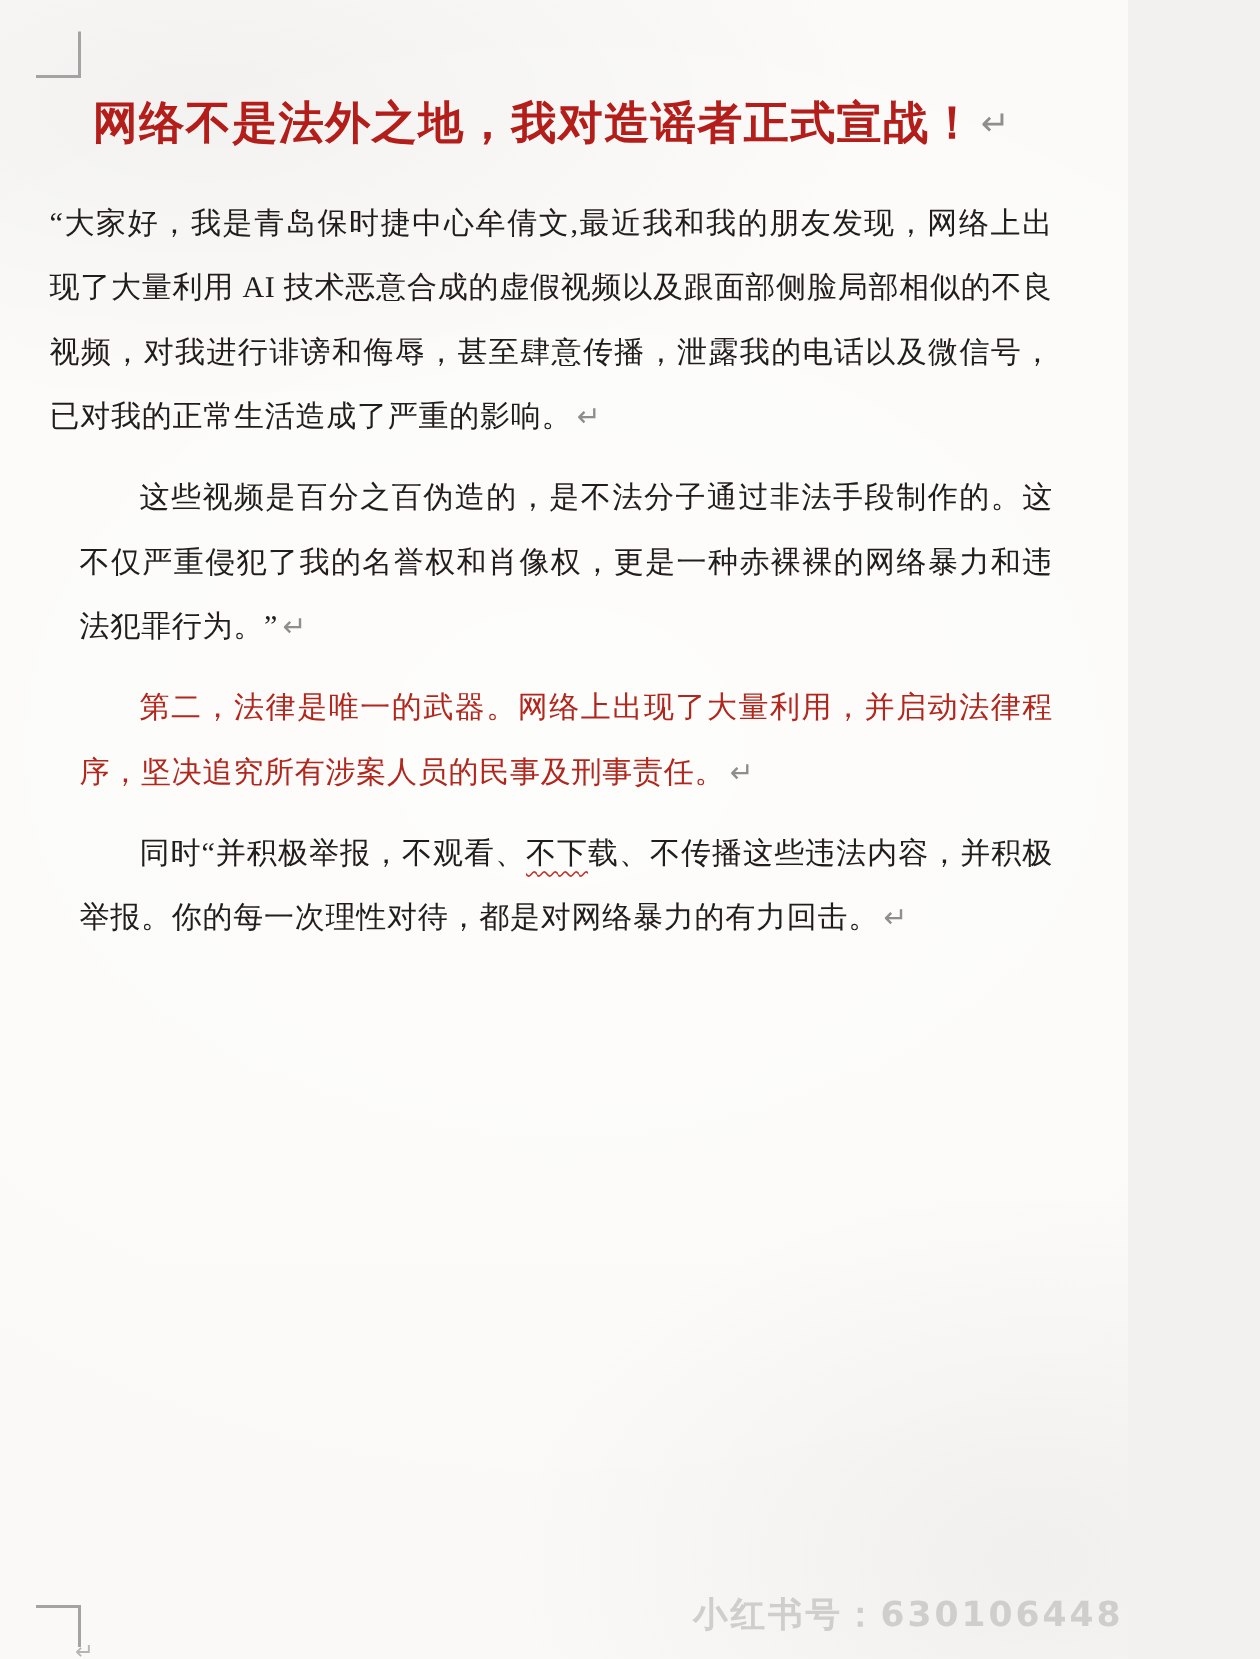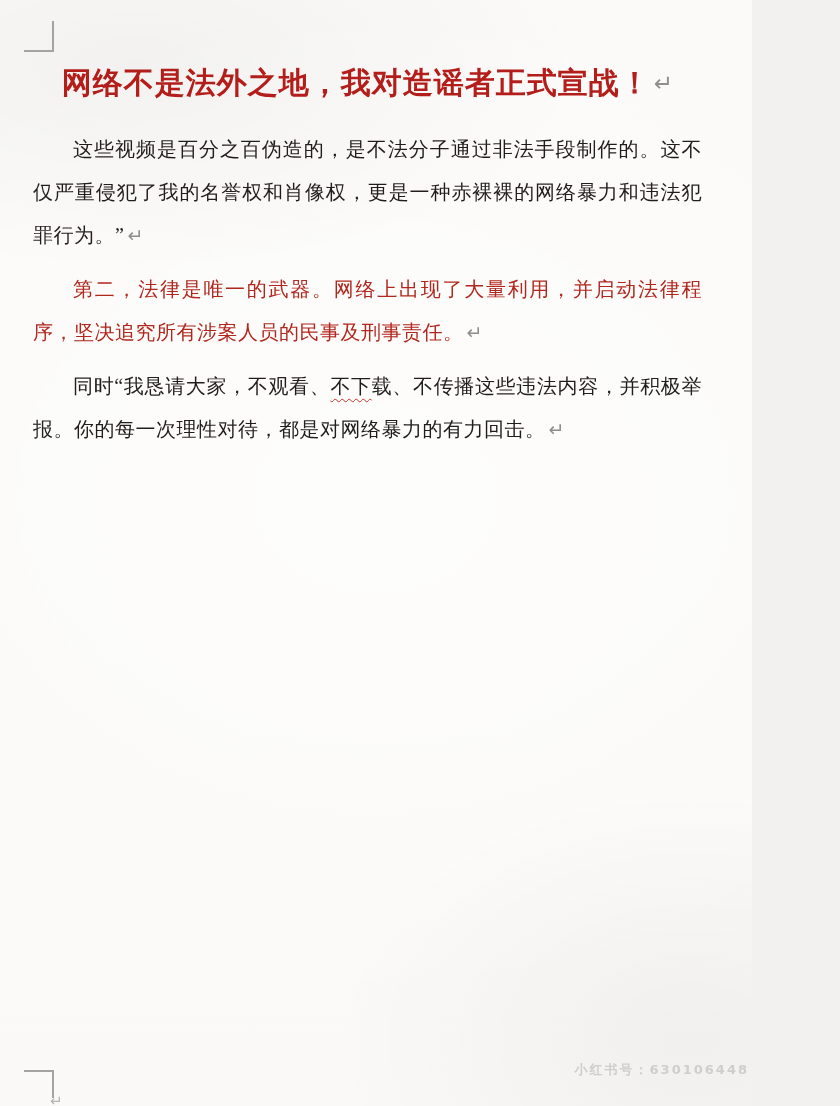--- a/index.html
+++ b/index.html
@@ -24,21 +24,21 @@
     line-height:38px;
   }
   .content{
     padding:26px 50px 0 33px;
     text-align:justify;
     font-size:20px;
     color:#211d1c;
     letter-spacing:0.5px;
   }
   .content p{margin:0 0 11px 0;line-height:43px;}
-  .content p.ind{text-indent:2em;}
+  .content p.ind{text-indent:2em;margin-left:20px;}
   .red{color:#b1271e;}
   .dark{color:#382722;}
   .link{
     color:#b1271e;
     text-decoration:underline;
     text-decoration-color:#44719c;
     text-decoration-thickness:1.5px;
     text-underline-offset:6px;
   }
   .wavy{
@@ -55,21 +55,21 @@
   
   .corner{position:absolute;width:28px;height:28px;}
   .corner-tl{left:24px;top:21px;height:29px;border-right:2px solid #a3a3a3;border-bottom:2px solid #a3a3a3;}
   .corner-tr{left:757px;top:22px;border-left:2px solid #a3a3a3;border-bottom:2px solid #a3a3a3;}
   .corner-bl{left:24px;top:1070px;height:26px;border-right:2px solid #a3a3a3;border-top:2px solid #a3a3a3;}
   .corner-br{left:757px;top:1067px;height:40px;border-left:2px solid #a3a3a3;border-top:2px solid #a3a3a3;z-index:3;}
   .caret{position:absolute;left:762px;top:954px;width:2.5px;height:33px;background:#141414;}
   .watermark{
     position:absolute;right:3px;top:1061px;z-index:2;
     font-family:"DejaVu Sans","Liberation Sans",sans-serif;
-    font-size:13px;font-weight:bold;letter-spacing:2px;
+    font-size:23px;font-weight:bold;letter-spacing:2px;
     color:#cfcecd;
   }
   .bottom-pmark{
     position:absolute;left:50px;top:1092px;
     color:#b5b5b5;font-size:15px;
     font-family:"DejaVu Sans","Liberation Sans",sans-serif;
   }
 </style>
 </head>
 <body>
@@ -78,28 +78,29 @@
 
   <div class="corner corner-tl"></div>
   <div class="corner corner-tr"></div>
   <div class="corner corner-bl"></div>
   <div class="corner corner-br"></div>
 
   <h1 class="title"><span>网络不是法外之地，我对造谣者正式宣战！</span><span class="pmark">↵</span></h1>
 
   <div class="content">
 
+    <p><span>“大家好，我是青岛保时捷中心牟倩文,最近我和我的朋友发现，网络上出现了大量利用 AI 技术恶意合成的虚假视频以及跟面部侧脸局部相似的不良视频，对我进行诽谤和侮辱，甚至肆意传播，泄露我的电话以及微信号，已对我的正常生活造成了严重的影响。</span><span class="pmark">↵</span></p>
 
     <p class="ind"><span>这些视频是百分之百伪造的，是不法分子通过非法手段制作的。这不仅严重侵犯了我的名誉权和肖像权，更是一种赤裸裸的网络暴力和违法犯罪行为。”</span><span class="pmark">↵</span></p>
 
 
     <p class="ind"><span class="red">第二，法律是唯一的武器。网络上出现了大量利用，并启动法律程序，坚决追究所有涉案人员的民事及刑事责任。</span><span class="pmark">↵</span></p>
 
 
-    <p class="ind"><span>同时“我恳请大家，不观看、</span><span class="wavy">不下</span><span>载、不传播这些违法内容，并积极举报。你的每一次理性对待，都是对网络暴力的有力回击。</span><span class="pmark">↵</span></p>
+    <p class="ind"><span>同时“并积极举报，不观看、</span><span class="wavy">不下</span><span>载、不传播这些违法内容，并积极举报。你的每一次理性对待，都是对网络暴力的有力回击。</span><span class="pmark">↵</span></p>
 
 
   </div>
 
   <div class="caret"></div>
 
   <div class="watermark">小红书号：630106448</div>
 
   <div class="bottom-pmark">↵</div>
 

